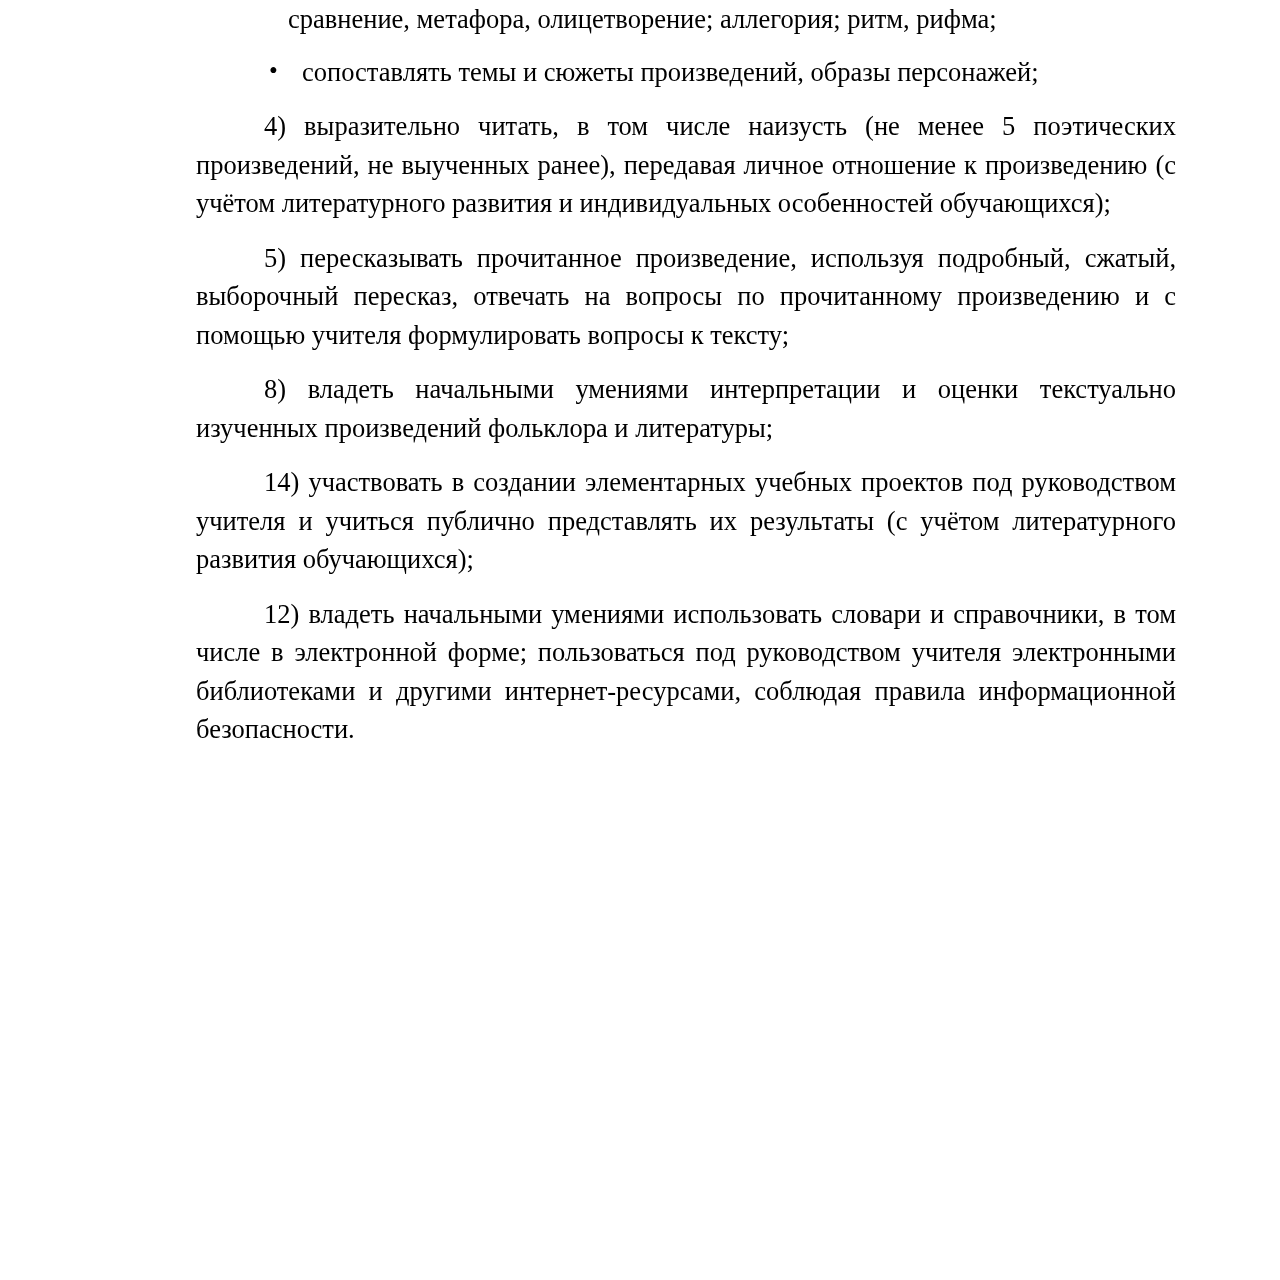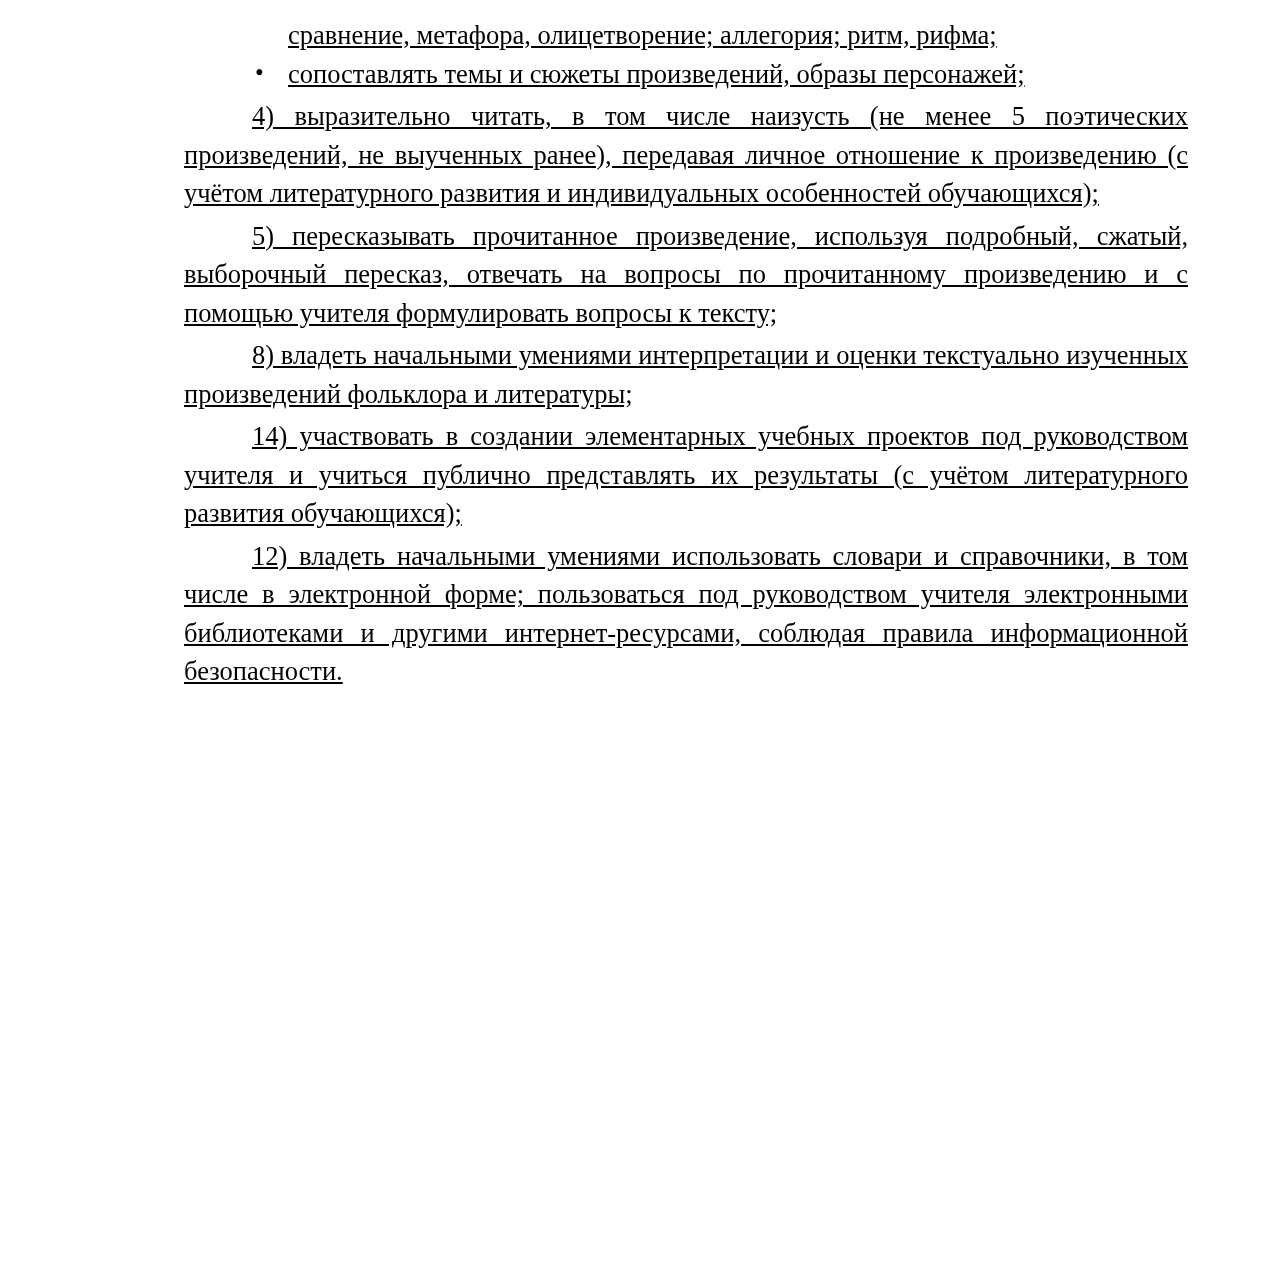--- a/index.html
+++ b/index.html
@@ -10,23 +10,22 @@
   body {
     width: 1280px;
     min-height: 1280px;
     font-family: "Liberation Serif", "DejaVu Serif", serif;
     color: #000000;
   }
   .page {
     width: 1280px;
     min-height: 1280px;
     box-sizing: border-box;
-    padding: 16px 88px 0 180px;
+    padding: 0 88px 0 180px;
     position: relative;
-    text-decoration: underline;
   }
   .doc-body {
     font-size: 26.5px;
     line-height: 38.5px;
     text-align: justify;
     text-justify: inter-word;
   }
   
   .cont-line {
     margin: 0;
@@ -34,32 +33,32 @@
     text-align: justify;
   }
   ul.bullets {
     list-style: none;
     margin: 0;
     padding: 0;
   }
   ul.bullets > li {
     position: relative;
     padding-left: 108px;
-    margin: 0;
+    margin: 14px;
     text-align: justify;
   }
   ul.bullets > li::before {
     content: "\2022";
     position: absolute;
     left: 75px;
     top: -1px;
     font-size: 25px;
   }
   p.para {
-    margin: 4px;
+    margin: 16px;
     text-indent: 68px;
     text-align: justify;
   }
 </style>
 </head>
 <body>
 
 <div class="page">
   <div class="doc-body">
 

